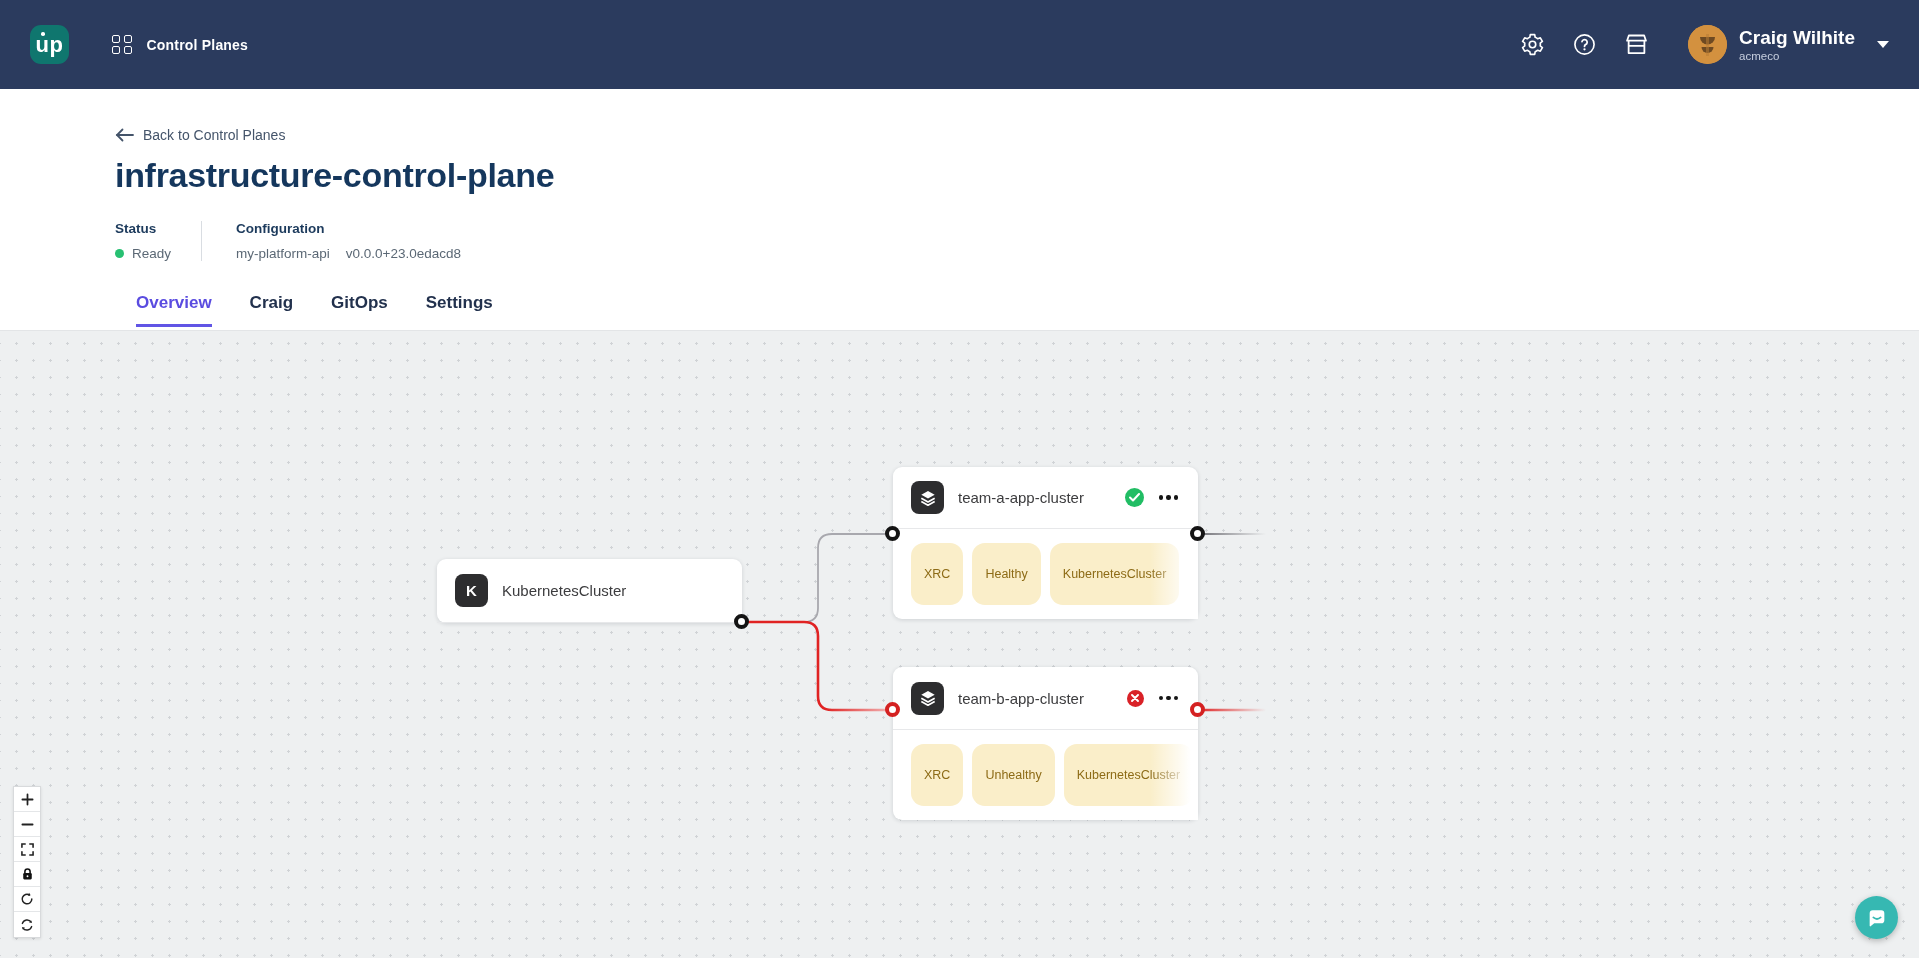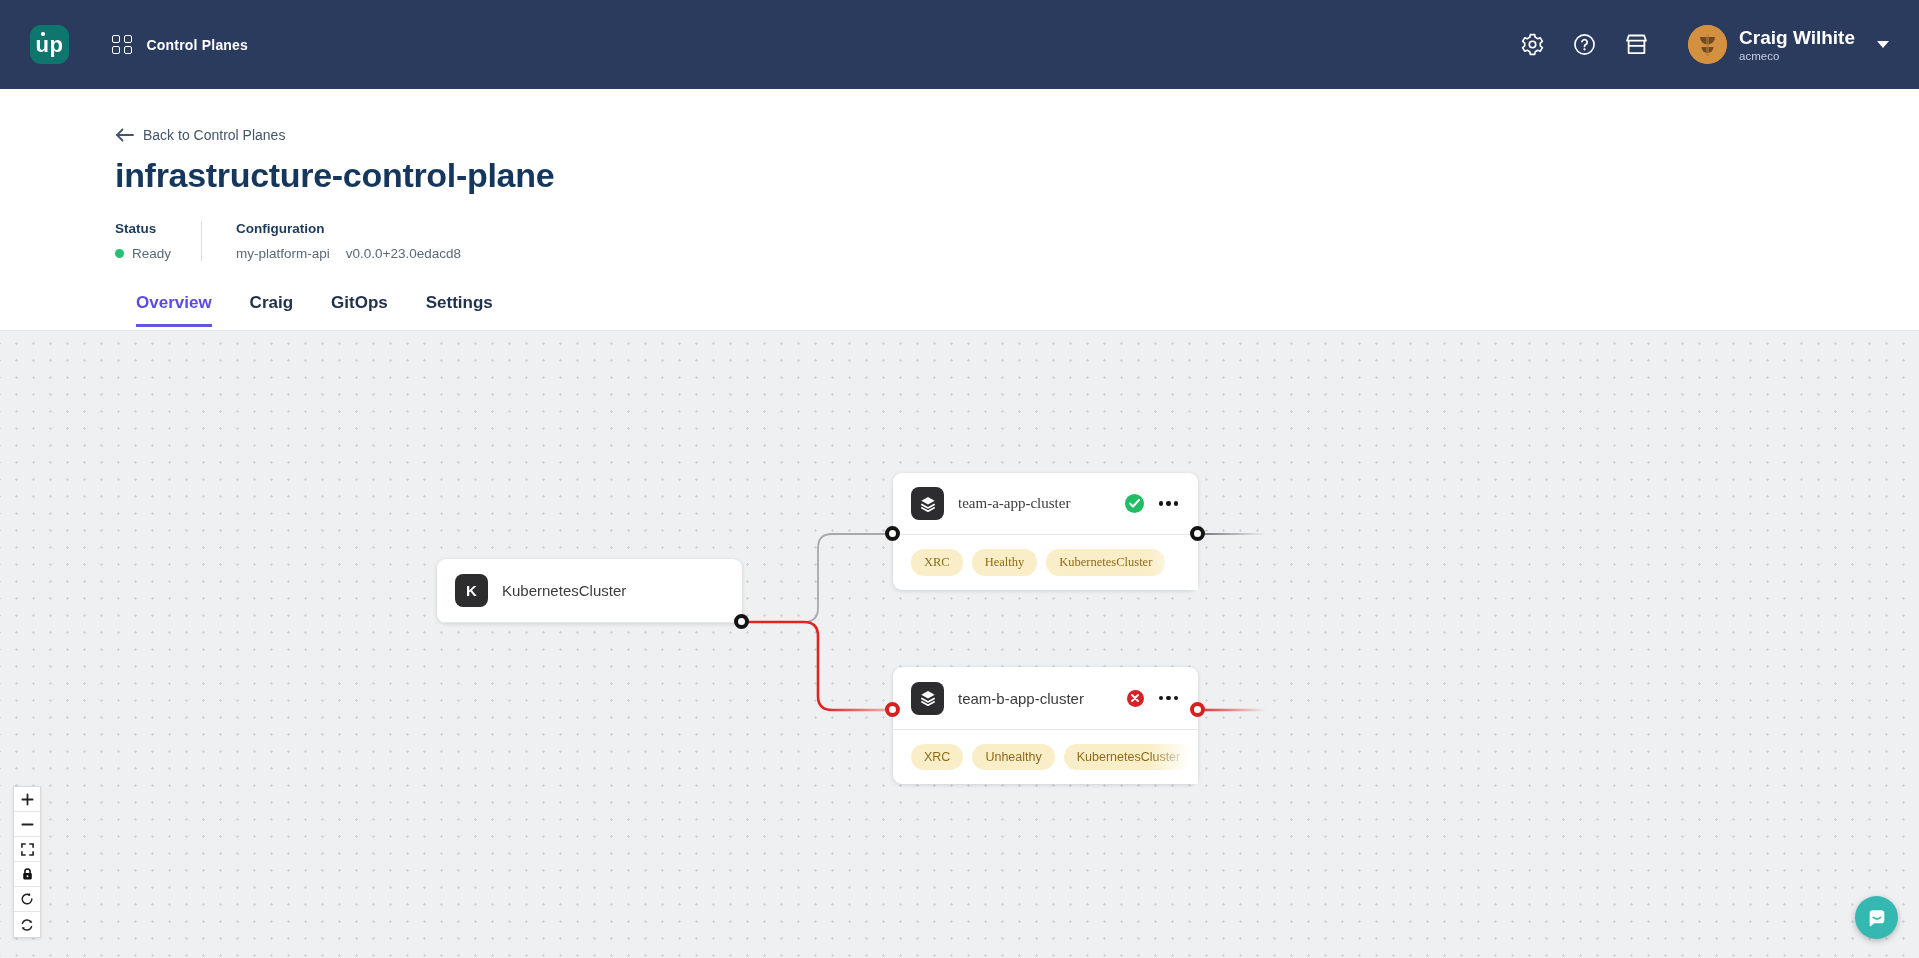--- a/index.html
+++ b/index.html
@@ -59,21 +59,21 @@
   .node-title { font-size:15px; color:#3c3c3e; margin-left:14px; flex:1; white-space:nowrap; overflow:hidden; }
   .status-badge { width:19px; height:19px; border-radius:50%; display:flex; align-items:center; justify-content:center; flex:none; }
   .status-badge.healthy { background:#21bd64; }
   .status-badge.unhealthy { background:#d92127; width:17px; height:17px; }
   .kebab { display:flex; gap:3px; margin-left:13px; cursor:pointer; padding:4px 2px; }
   .kebab i { width:4.5px; height:4.5px; border-radius:50%; background:#151515; }
   .node-divider { border-top:1px solid #e7e8ea; }
   .node-pills { display:flex; gap:9px; padding:14px 18px; position:relative; overflow:hidden; white-space:nowrap; }
   .node-pills.fade::after { content:""; position:absolute; top:0; right:0; bottom:0; width:48px;
                             background:linear-gradient(to right, rgba(255,255,255,0), #fff 85%); }
-  .pill { background:#faeec9; color:#8d6b16; font-size:12.5px; padding:6px 13px; border-radius:13px; flex:none; }
+  .pill { background:#faeec9; color:#8d6b16; font-size:12.5px; padding:24px 13px; border-radius:13px; flex:none; }
 
   .handle { position:absolute; width:15px; height:15px; border-radius:50%; background:#fff;
             border:4px solid #141414; z-index:3; }
   .handle.red { border-color:#d42121; }
 
   
   .flow-controls { position:absolute; left:13px; top:455px; z-index:4; background:#fff;
                    border:1px solid #d8dadc; box-shadow:0 1px 3px rgba(0,0,0,0.1); width:28px; }
   .ctrl-btn { width:26px; height:25px; display:flex; align-items:center; justify-content:center;
               border-bottom:1px solid #e4e6e8; cursor:pointer; background:#fff; }
@@ -204,21 +204,21 @@
     <div class="node" style="left:437px; top:228px;">
       <div class="node-head" style="height:63px;">
         <div class="node-icon">
           <span>K</span>
         </div>
         <div class="node-title">KubernetesCluster</div>
       </div>
       <div class="node-divider"></div>
     </div>
 
-    <div class="node" style="left:893px; top:142px;font-family:Liberation Serif, serif;">
+    <div class="node" style="left:893px; top:136px;">
       <div class="node-head" style="height:61px;">
         <div class="node-icon">
           <svg width="20" height="20" viewBox="0 0 24 24">
             <path d="M12 3.5 20 8l-8 4.5L4 8z" fill="#fff"></path>
             <path d="M4 12.2 12 16.7 20 12.2" fill="none" stroke="#fff" stroke-width="2" stroke-linejoin="round"></path>
             <path d="M4 16.2 12 20.7 20 16.2" fill="none" stroke="#fff" stroke-width="2" stroke-linejoin="round"></path>
           </svg>
         </div>
         <div class="node-title">team-a-app-cluster</div>
         <div class="status-badge healthy">

